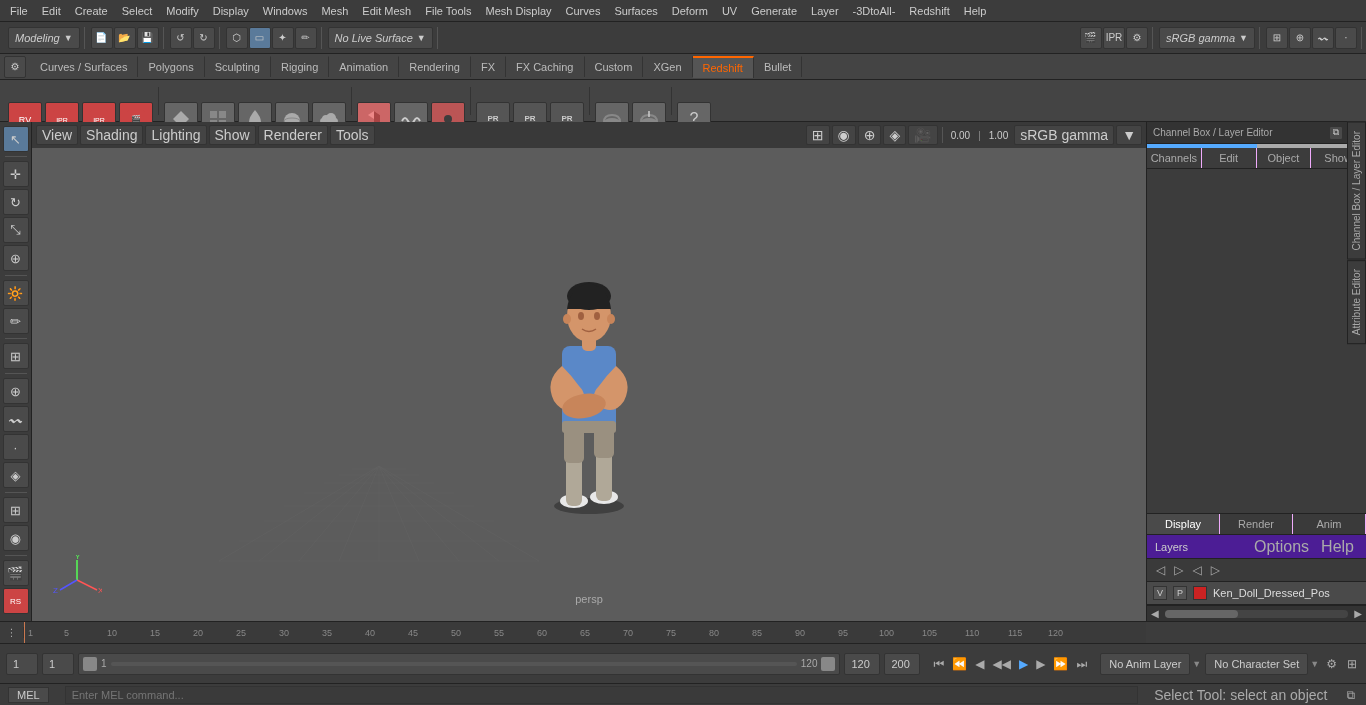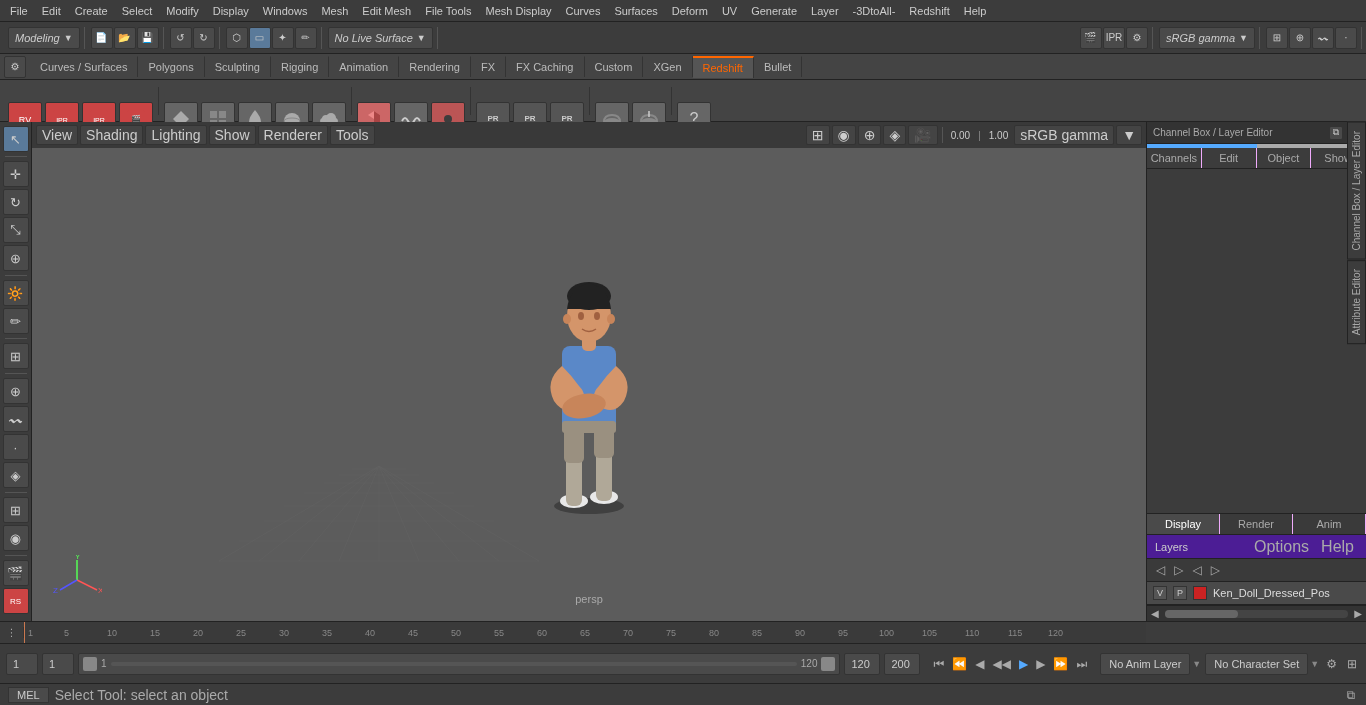--- a/index.html
+++ b/index.html
@@ -181,21 +181,21 @@
       display: flex; align-items: center;
     }
     #anim-controls {
       display: flex; align-items: center; gap: 2px; padding: 0 6px;
     }
     .anim-btn { font-size: 12px; cursor: pointer; color: #aaa; padding: 1px 3px; }
 
     
     #status-bar {
       height: 22px; background: #3c3c3c; border-top: 1px solid #222;
-      display: flex; align-items: center; padding: 0 8px; gap: 6px;
+      display: flex; align-items: center; padding: 0 8px; gap: 16px;
     }
     #status-text { font-size: 14px; color: #aaa; }
     .mel-btn {
       background: #4a4a4a; border: 1px solid #333; color: #ccc; font-size: 11px;
       padding: 1px 8px; cursor: pointer;
     }
     #cmd-input {
       flex: 1; background: #3a3a3a; border: 1px solid #333; color: #ccc; font-size: 11px;
       padding: 1px 6px; height: 18px;
     }
@@ -667,20 +667,21 @@
     <div class="bb-btn">No Character Set</div>
     <span style="font-size:9px;color:#888;">▼</span>
   </div>
 
   <div class="anim-btn">⚙</div>
   <div class="anim-btn">⊞</div>
 </div>
 
 <div id="status-bar">
   <div class="mel-btn">MEL</div>
+  <input id="cmd-input" type="text" placeholder="Enter MEL command..." style="">
   <span id="status-text">Select Tool: select an object</span>
   <div style="margin-left:auto;" class="anim-btn">⧉</div>
 </div>
 
 <div id="rp-side-tabs" style="top: 122px;">
   <div class="side-tab">Channel Box / Layer Editor</div>
   <div class="side-tab">Attribute Editor</div>
 </div>
 
 </body></html>

